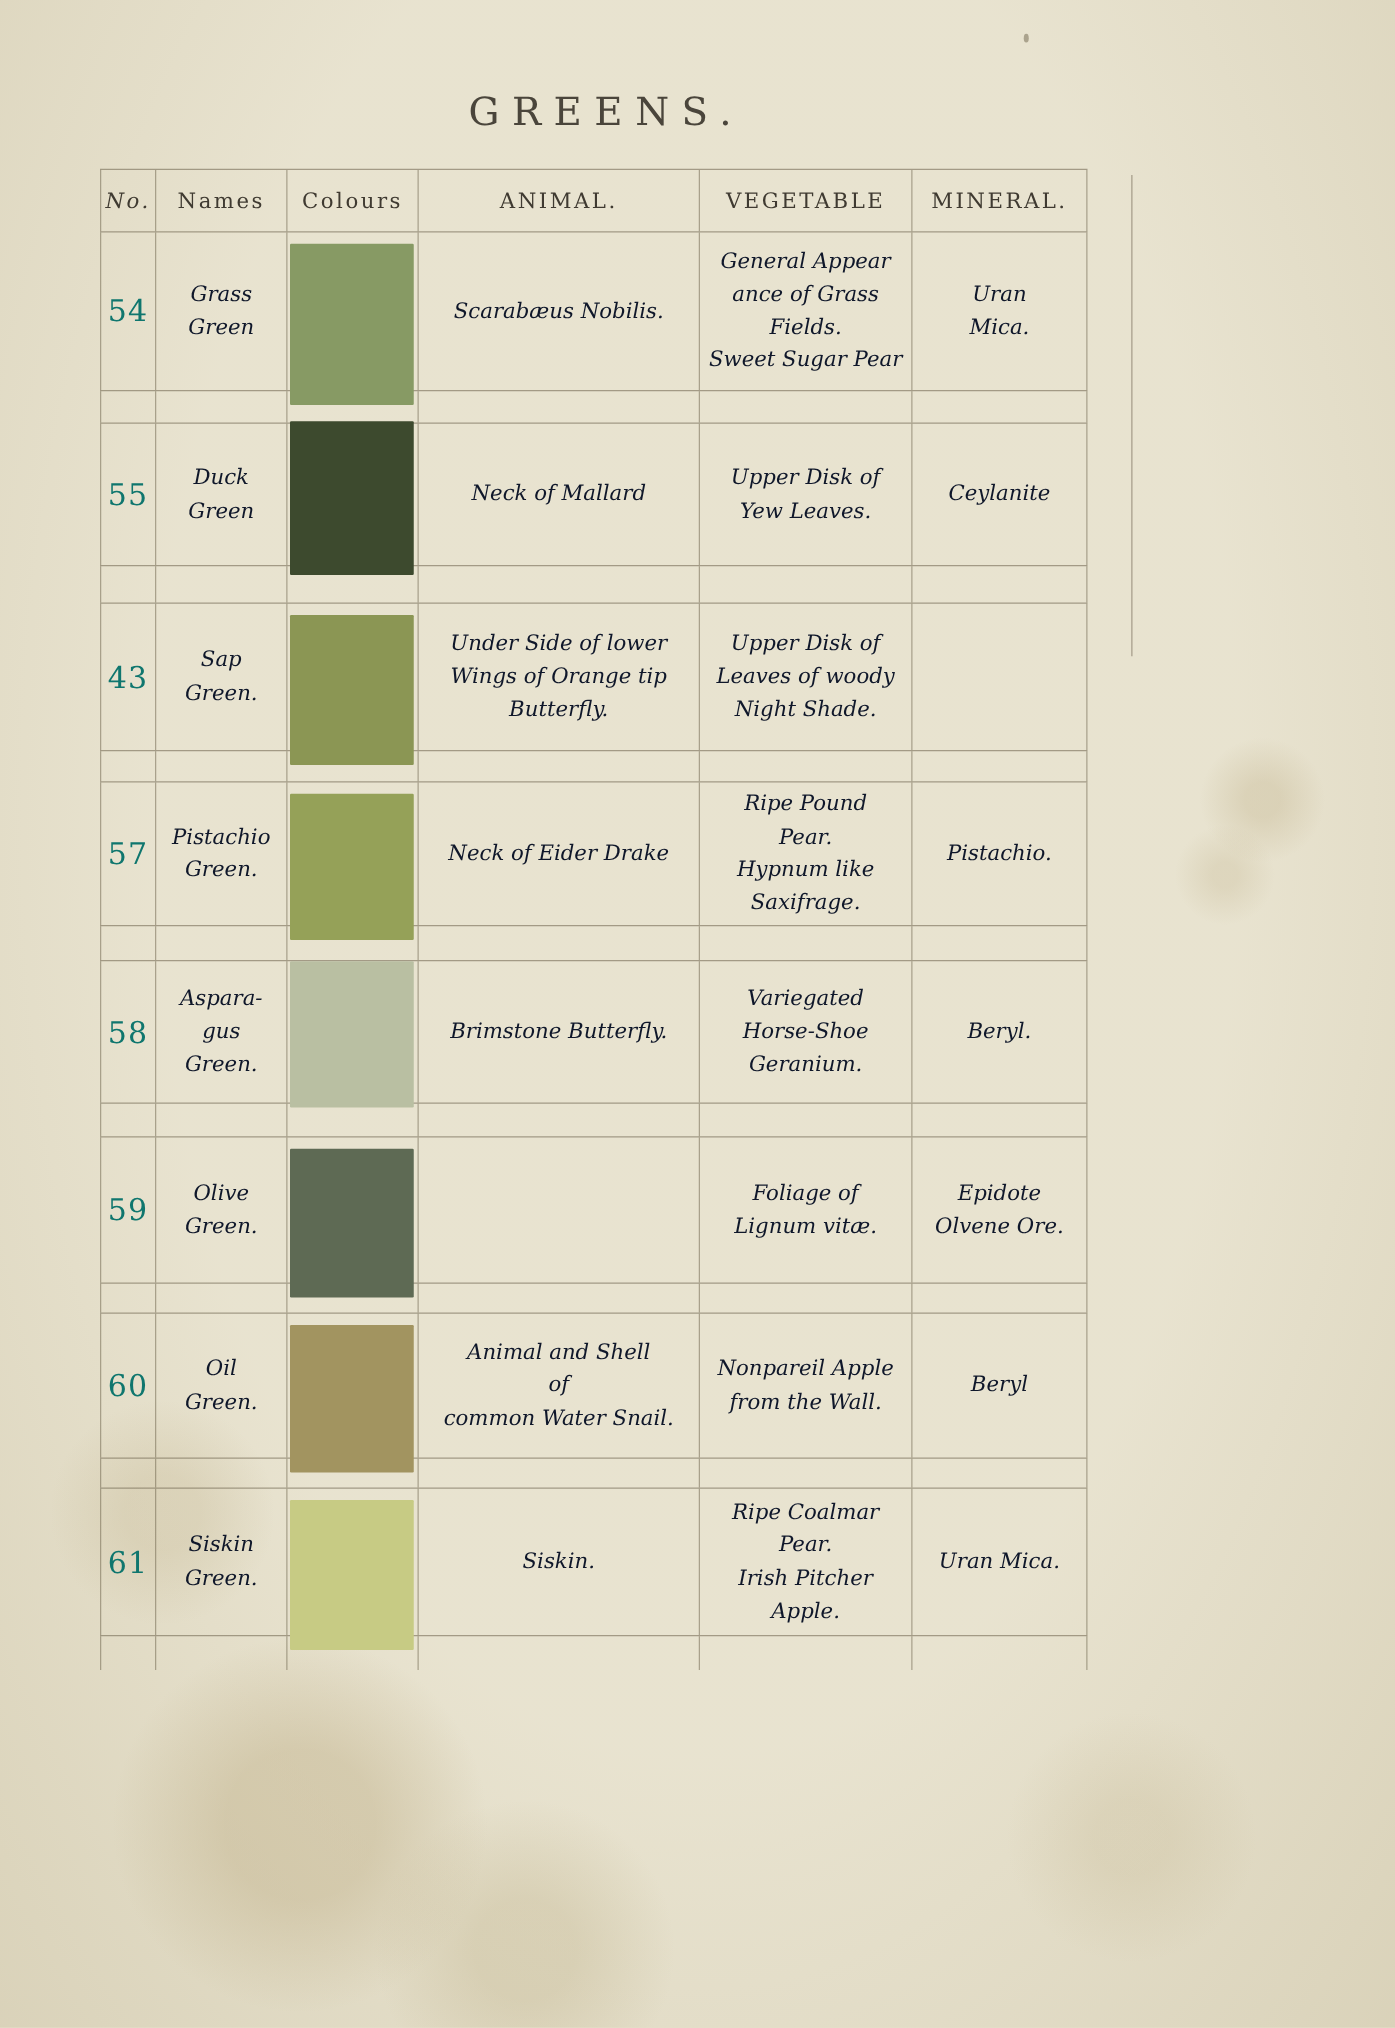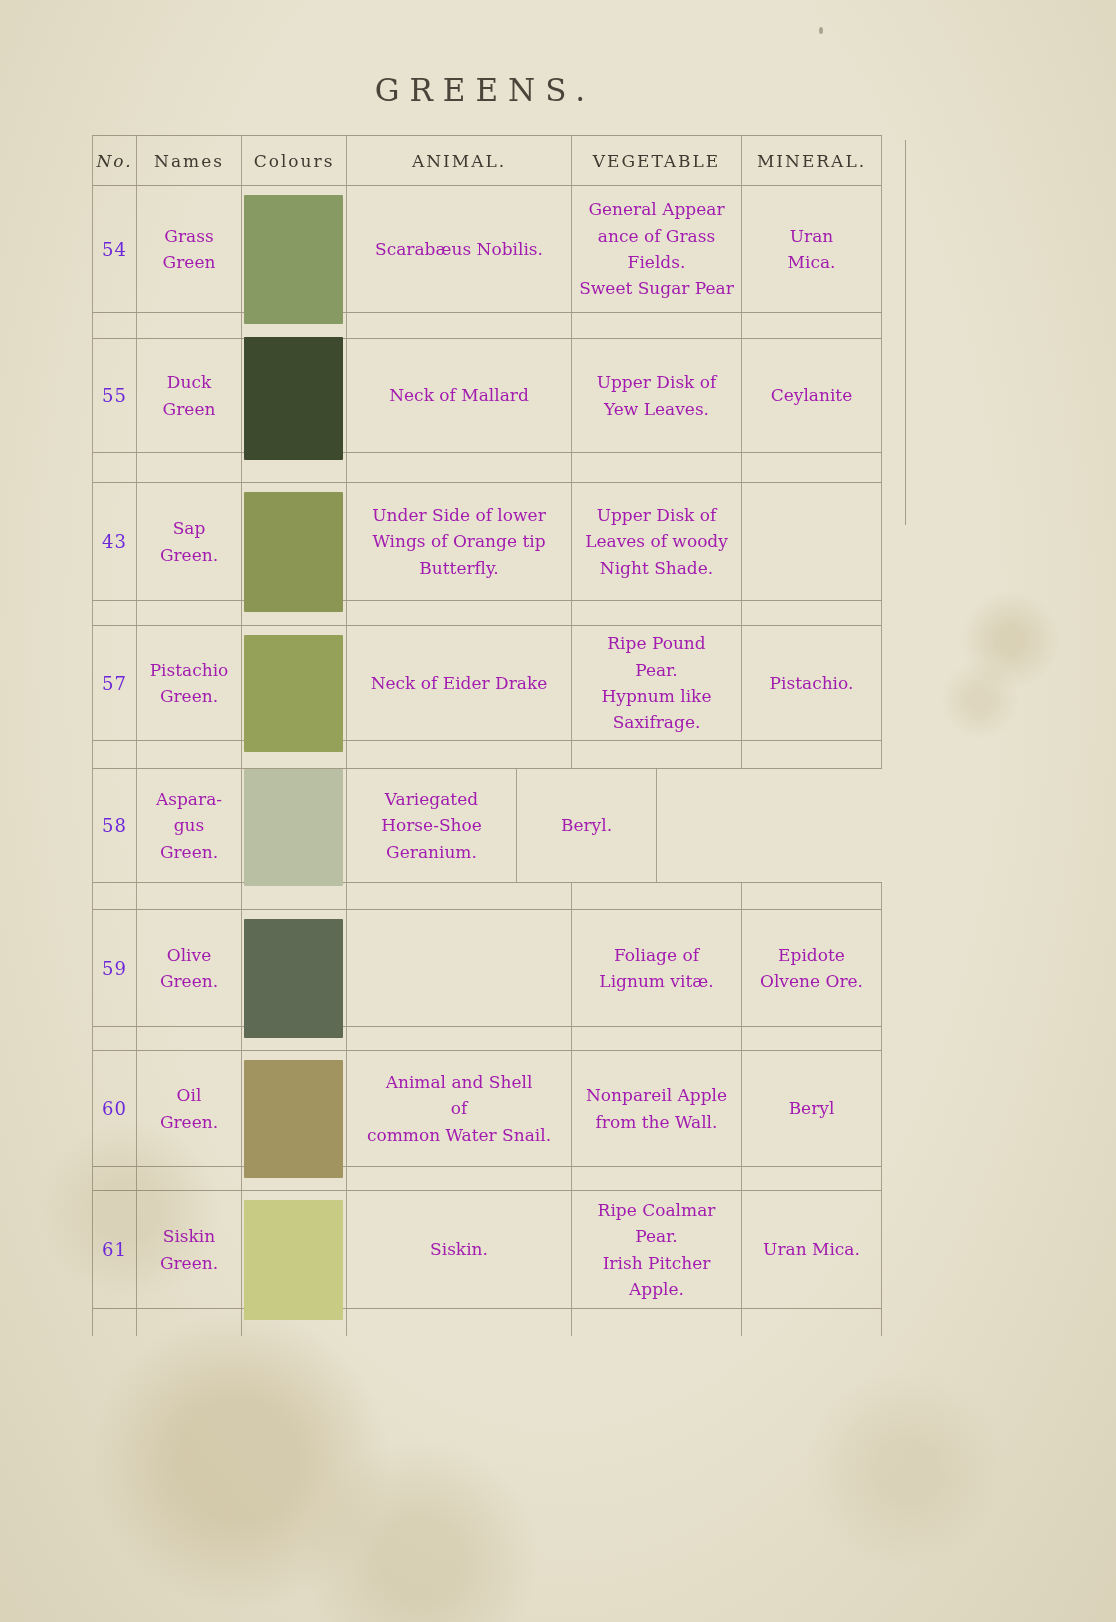--- a/index.html
+++ b/index.html
@@ -15,42 +15,42 @@
       radial-gradient(circle at 420px 1560px, rgba(180,165,120,.25) 0 40px, rgba(180,165,120,0) 120px),
       radial-gradient(circle at 905px 1470px, rgba(188,172,130,.2) 0 30px, rgba(188,172,130,0) 100px),
       radial-gradient(ellipse at 50% 40%, rgba(255,255,255,.12) 0 55%, rgba(160,145,105,.16) 100%);
     color:#46413a;
   }
   .page-title{
     position:absolute;top:72px;left:90px;width:790px;text-align:center;
     font-size:31px;letter-spacing:10px;color:#4a453b;font-weight:500;
   }
   .sheet-table{
-    position:absolute;left:92px;top:135px;width:790px;
+    position:absolute;left:80px;top:135px;width:790px;
   }
   .trow{display:flex;box-sizing:border-box;border-top:1px solid rgba(105,95,72,.55);}
   .cell{
     box-sizing:border-box;border-right:1px solid rgba(105,95,72,.5);
     display:flex;flex-direction:column;align-items:center;justify-content:center;
     text-align:center;position:relative;padding:2px 3px;
   }
   .cell:first-child{border-left:1px solid rgba(105,95,72,.5);}
   .c0{width:45px;}
   .c1{width:105px;text-align:center;}
   .c2{width:105px;}
   .c3{width:225px;}
   .c4{width:170px;}
   .c5{width:140px;}
   .header-row{height:50px;}
   .header-row .cell{font-size:17px;letter-spacing:2px;color:#3f3a31;}
   .header-no{font-style:italic;letter-spacing:1px;}
   .header-caps{letter-spacing:3px;}
-  .row-no{font-size:18px;color:#6d28d9;letter-spacing:1px;}
+  .row-no{font-size:24px;color:#0f766e;letter-spacing:1px;}
   .script-text{
-    font-size:17px;line-height:1.55;color:#a21caf;
+    font-style:italic;font-size:17px;line-height:1.55;color:#0f172a;
     white-space:pre-line;
   }
   .swatch{
     position:absolute;left:2px;right:3px;top:9px;bottom:-12px;z-index:2;
     border-radius:1px;
   }
   .gap-row{height:26px;}
   .tail-row{height:28px;}
   .tail-row .cell{border-top:none;}
   .binding-line{
@@ -168,20 +168,21 @@
   </div>
 
   <div class="trow" style="height:114px;">
     <div class="cell c0 row-no">58</div>
     <div class="cell c1 script-text">Aspara-
 gus
 Green.</div>
     <div class="cell c2">
       <div class="swatch" style="top: 0px; bottom: -4px; background-color: rgb(185, 191, 162);"></div>
     </div>
+    <div class="cell c3 script-text">Brimstone Butterfly.</div>
     <div class="cell c4 script-text">Variegated
 Horse-Shoe
 Geranium.</div>
     <div class="cell c5 script-text">Beryl.</div>
   </div>
   <div class="trow gap-row" style="height:27px;">
     <div class="cell c0"></div>
       <div class="cell c1"></div>
       <div class="cell c2"></div>
       <div class="cell c3"></div>

